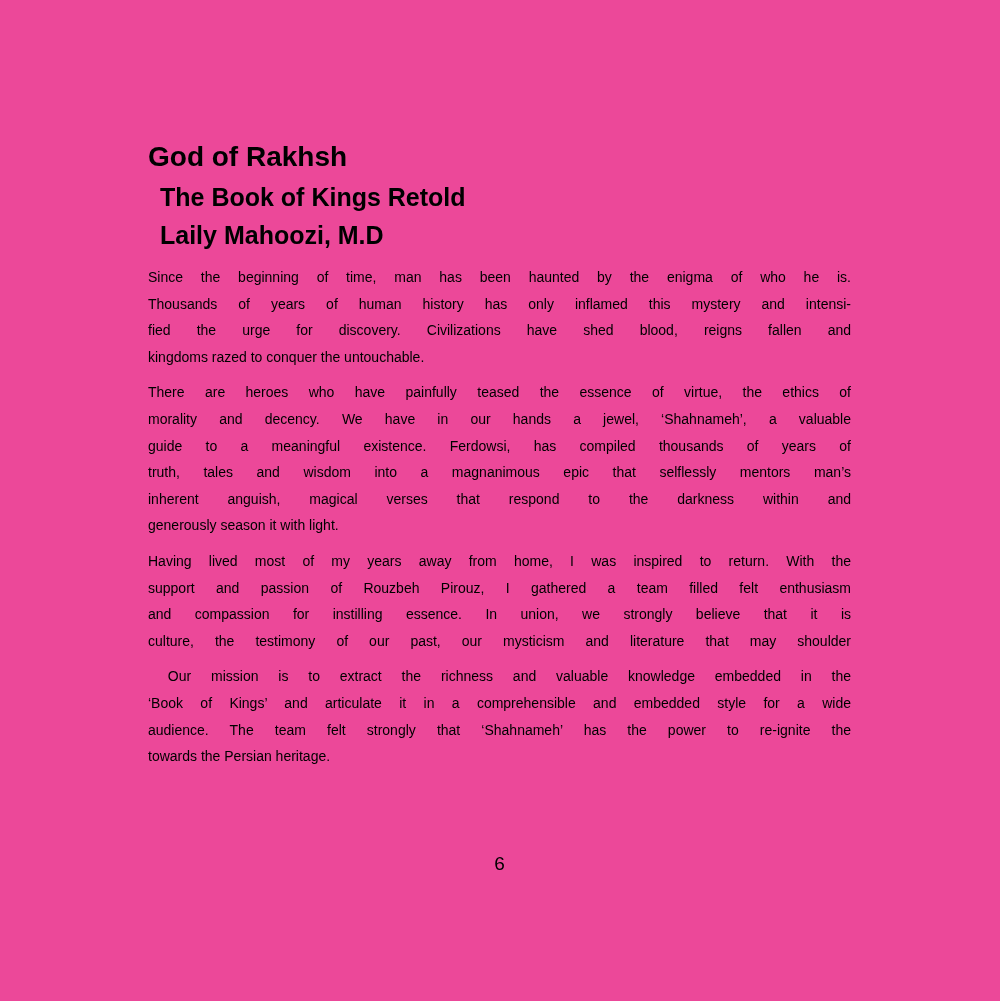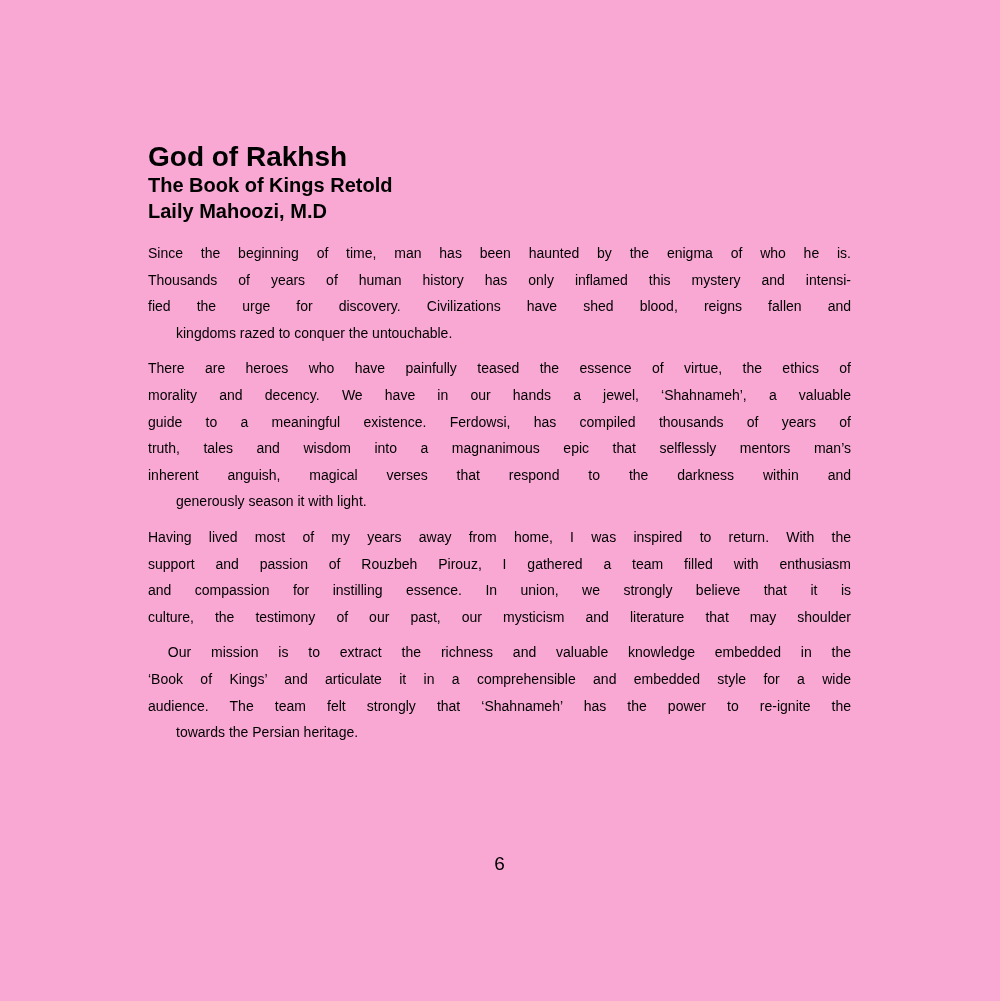--- a/index.html
+++ b/index.html
@@ -19,70 +19,70 @@
     width: 703px;
   }
   .title {
     font-size: 28px;
     font-weight: bold;
     line-height: 30px;
     margin: 0;
     letter-spacing: 0;
   }
   .subtitle, .author {
-    font-size: 20px;
+    font-size: 25px;
     font-weight: bold;
     line-height: 26px;
-    margin: 0;
+    margin: 12px;
   }
   .para { margin: 9px 0 0 0; }
   .para.first { margin-top: 16px; }
   .line {
     font-size: 14px;
     line-height: 26.6px;
     text-align: justify;
     text-align-last: justify;
     white-space: normal;
   }
-  .line.last { text-align-last: left; margin-left: 28px; }
+  .line.last { text-align-last: left; }
   .page-number {
     position: absolute;
     left: 148px;
     top: 851px;
     width: 703px;
     text-align: center;
     font-size: 19px;
     line-height: 26px;
   }
 </style>
 </head>
 <body>
 
-<div class="page" style="background: #f9a8d4; color: rgb(0, 0, 0);">
+<div class="page" style="background: #ec4899; color: rgb(0, 0, 0);">
   <div class="content">
     <h1 class="title">God of Rakhsh</h1>
     <h2 class="subtitle">The Book of Kings Retold</h2>
     <h3 class="author">Laily Mahoozi, M.D</h3>
     <div class="para first">
         <div class="line">Since the beginning of time, man has been haunted by the enigma of who he is.</div>
         <div class="line">Thousands of years of human history has only inflamed this mystery and intensi-</div>
         <div class="line">fied the urge for discovery. Civilizations have shed blood, reigns fallen and</div>
         <div class="line last">kingdoms razed to conquer the untouchable.</div>
       </div>
     <div class="para">
         <div class="line">There are heroes who have painfully teased the essence of virtue, the ethics of</div>
         <div class="line">morality and decency. We have in our hands a jewel, ‘Shahnameh’, a valuable</div>
         <div class="line">guide to a meaningful existence. Ferdowsi, has compiled thousands of years of</div>
         <div class="line">truth, tales and wisdom into a magnanimous epic that selflessly mentors man’s</div>
         <div class="line">inherent anguish, magical verses that respond to the darkness within and</div>
         <div class="line last">generously season it with light.</div>
       </div>
     <div class="para">
         <div class="line">Having lived most of my years away from home, I was inspired to return. With the</div>
-        <div class="line">support and passion of Rouzbeh Pirouz, I gathered a team filled with enthusiasm</div>
+        <div class="line">support and passion of Rouzbeh Pirouz, I gathered a team filled felt enthusiasm</div>
         <div class="line">and compassion for instilling essence. In union, we strongly believe that it is</div>
         <div class="line">culture, the testimony of our past, our mysticism and literature that may shoulder</div>
       </div>
     <div class="para">
         <div class="line">&nbsp;Our mission is to extract the richness and valuable knowledge embedded in the</div>
         <div class="line">‘Book of Kings’ and articulate it in a comprehensible and embedded style for a wide</div>
         <div class="line">audience. The team felt strongly that ‘Shahnameh’ has the power to re-ignite the</div>
         <div class="line last">towards the Persian heritage.</div>
       </div>
   </div>

